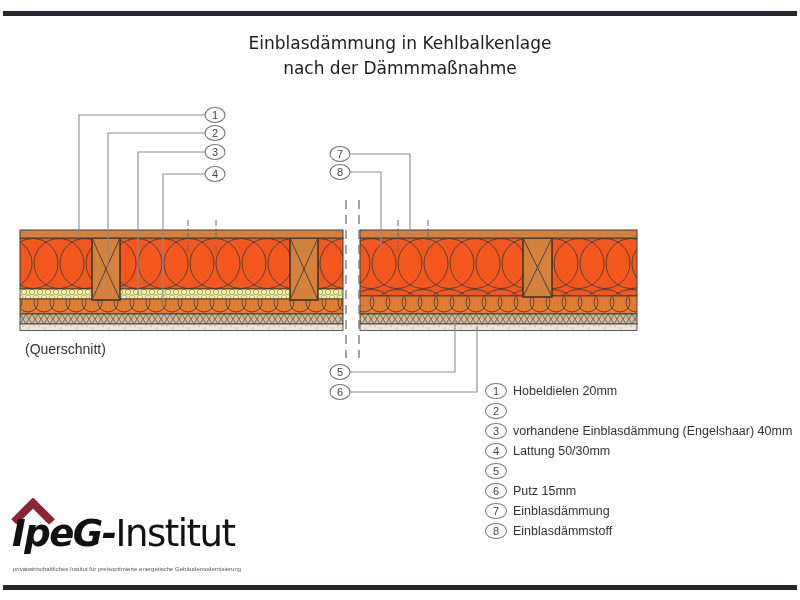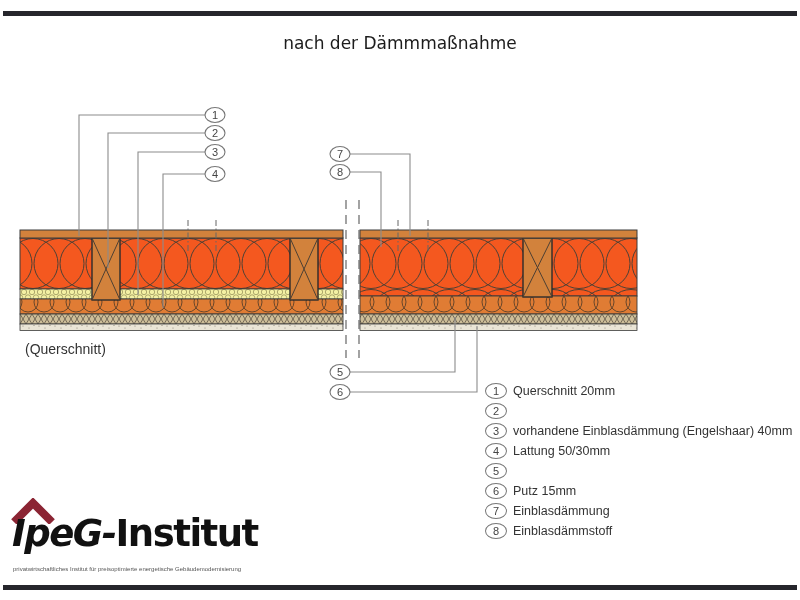--- a/index.html
+++ b/index.html
@@ -14,33 +14,34 @@
   .section-label{position:absolute;left:25px;top:341px;font-size:14px;color:#333;}
   .legend{position:absolute;left:485px;top:381px;font-size:12.5px;color:#333;}
   .legend-row{display:flex;align-items:center;height:20px;}
   .legend-badge{flex:0 0 auto;width:20px;height:14px;border:1px solid #777;border-radius:50%;
                 text-align:center;line-height:14px;font-size:11px;color:#444;margin-right:6px;}
   .legend-cont{height:20px;line-height:20px;padding-left:28px;}
   .logo{position:absolute;left:12px;top:498px;width:260px;}
   .logo-name{position:absolute;left:0;top:14px;font-family:"DejaVu Sans",sans-serif;
              font-size:37px;letter-spacing:-1.5px;color:#111;white-space:nowrap;}
   .logo-name .b{font-weight:700;font-style:italic;}
-  .logo-name .l{font-weight:700;}
+  .logo-name .l{font-weight:400;}
   .logo-roof{position:absolute;left:-2px;top:0px;}
   .logo-tagline{position:absolute;left:1px;top:68px;font-size:6px;color:#555;white-space:nowrap;}
 </style>
 </head>
 <body>
 
 <div class="frame">
 
   <div class="bar top"></div>
   <div class="bar bottom"></div>
 
   <div class="title">
+    <div>Einblasdämmung in Kehlbalkenlage</div>
     <div>nach der Dämmmaßnahme</div>
   </div>
 
   <svg class="drawing" viewBox="0 0 800 600">
     <defs>
       <pattern id="p-insul" width="26" height="51" x="20" y="238" patternUnits="userSpaceOnUse">
         <rect width="26" height="51" fill="#f4581f"></rect>
         <g fill="none" stroke="#4d4034" stroke-width="1">
           <circle cx="13" cy="25.5" r="25"></circle>
           <circle cx="-13" cy="25.5" r="25"></circle>
@@ -166,21 +167,21 @@
         <text x="340" y="396">6</text>
       </g>
     </g>
   </svg>
 
   <div class="section-label">(Querschnitt)</div>
 
   <div class="legend">
     <div class="legend-row">
       <span class="legend-badge">1</span>
-      <span>Querschnitt 20mm</span>
+      <span>Hobeldielen 20mm</span>
     </div>
     <div class="legend-row">
       <span class="legend-badge">2</span>
     </div>
     <div class="legend-row">
       <span class="legend-badge">3</span>
       <span>vorhandene Einblasdämmung (Engelshaar) 40mm</span>
     </div>
     <div class="legend-row">
       <span class="legend-badge">4</span>

